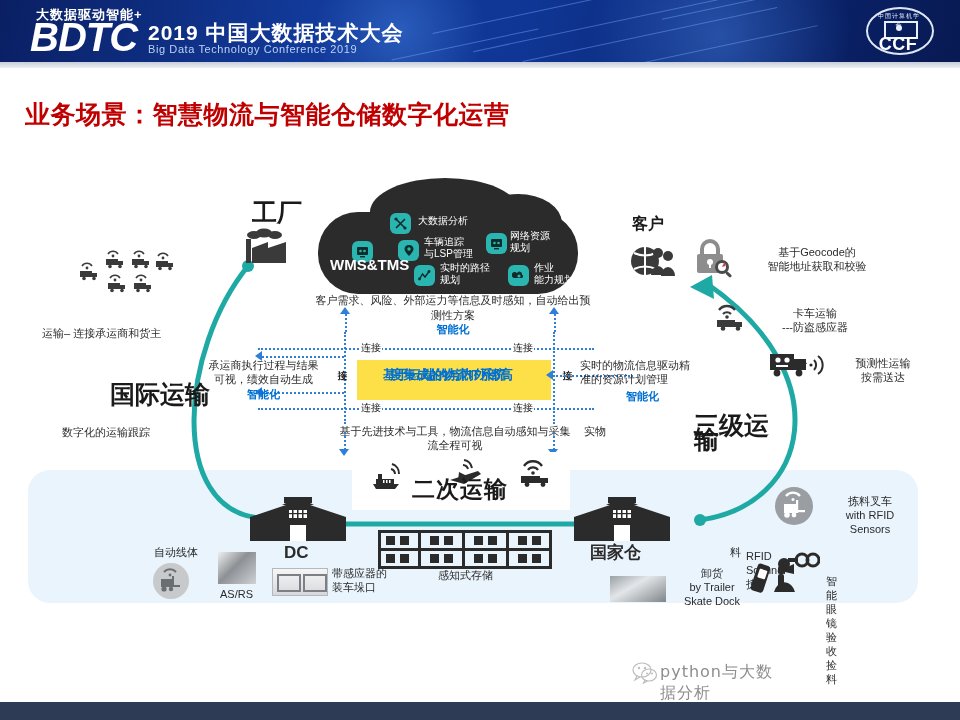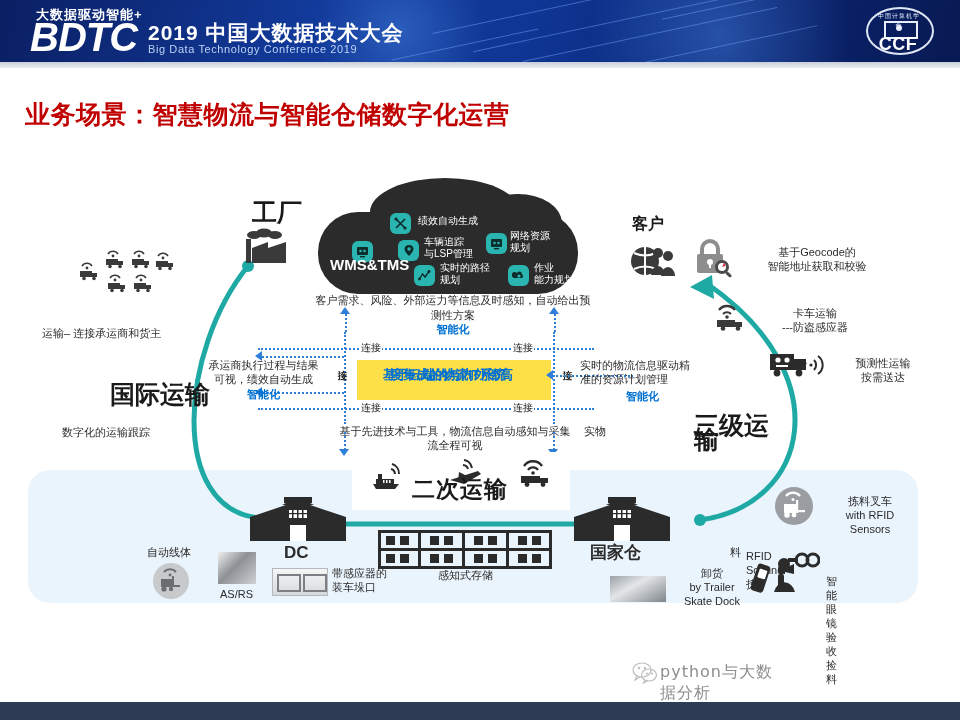--- a/index.html
+++ b/index.html
@@ -146,21 +146,21 @@
 
   <div class="cloud"></div>
 
   <div class="cicon" style="left:390px;top:213px;">
     <svg width="13" height="13" viewBox="0 0 13 13">
         <path d="M2 11 L11 2 M2 2 L11 11" stroke="#0d2c2c" stroke-width="1.6" fill="none"></path>
         <circle cx="2" cy="2" r="1.6" fill="#0d2c2c"></circle>
         <circle cx="11" cy="11" r="1.6" fill="#0d2c2c"></circle>
       </svg>
   </div>
-  <div class="cl-lbl" style="left:418px;top:215px;">绩效自动生成</div>
+  <div class="cl-lbl" style="left:418px;top:215px;">大数据分析</div>
 
   <div class="cicon" style="left:398px;top:240px;">
     <svg width="12" height="13" viewBox="0 0 12 13">
         <path d="M6 1 C3 1 1.5 3 1.5 5 C1.5 7.5 6 12 6 12 C6 12 10.5 7.5 10.5 5 C10.5 3 9 1 6 1 Z" fill="#0d2c2c"></path>
         <circle cx="6" cy="5" r="1.7" fill="#2bb5b0"></circle>
       </svg>
   </div>
   <div class="cl-lbl" style="left:424px;top:236px;white-space:pre;">车辆追踪
 与LSP管理</div>
 
@@ -427,21 +427,21 @@
           <rect x="44" y="15" width="1.5" height="8"></rect>
           <rect x="49" y="15" width="1.5" height="8"></rect>
           <rect x="54" y="15" width="1.5" height="8"></rect>
           <rect x="41" y="18" width="18" height="1.2"></rect>
         </g>
       <rect x="42" y="30" width="16" height="16" fill="#fff"></rect>
     </svg>
   </div>
   <div class="t" style="left:284px;top:546px;font-size:17px;font-weight:bold;">DC</div>
 
-  <div class="t" style="left:147px;top:545px;">自动线体</div>
+  <div class="t" style="left:154px;top:545px;">自动线体</div>
   <div class="ic" style="left:152px;top:562px;">
     <svg width="38" height="38" viewBox="0 0 38 38">
       <circle cx="19" cy="19" r="18" fill="#c7c9cb"></circle>
       <path d="M12 10 A8 8 0 0 1 24 10" stroke="#6b6e71" stroke-width="2" fill="none"></path>
       <circle cx="18" cy="13" r="1.4" fill="#6b6e71"></circle>
       <rect x="9" y="17" width="11" height="8" fill="#6b6e71"></rect>
         <rect x="20" y="14" width="2" height="11" fill="#6b6e71"></rect>
       <rect x="22" y="23" width="6" height="2" fill="#6b6e71"></rect>
       <circle cx="12" cy="27" r="2.6" fill="#6b6e71"></circle>
         <circle cx="19" cy="27" r="2.2" fill="#6b6e71"></circle>

